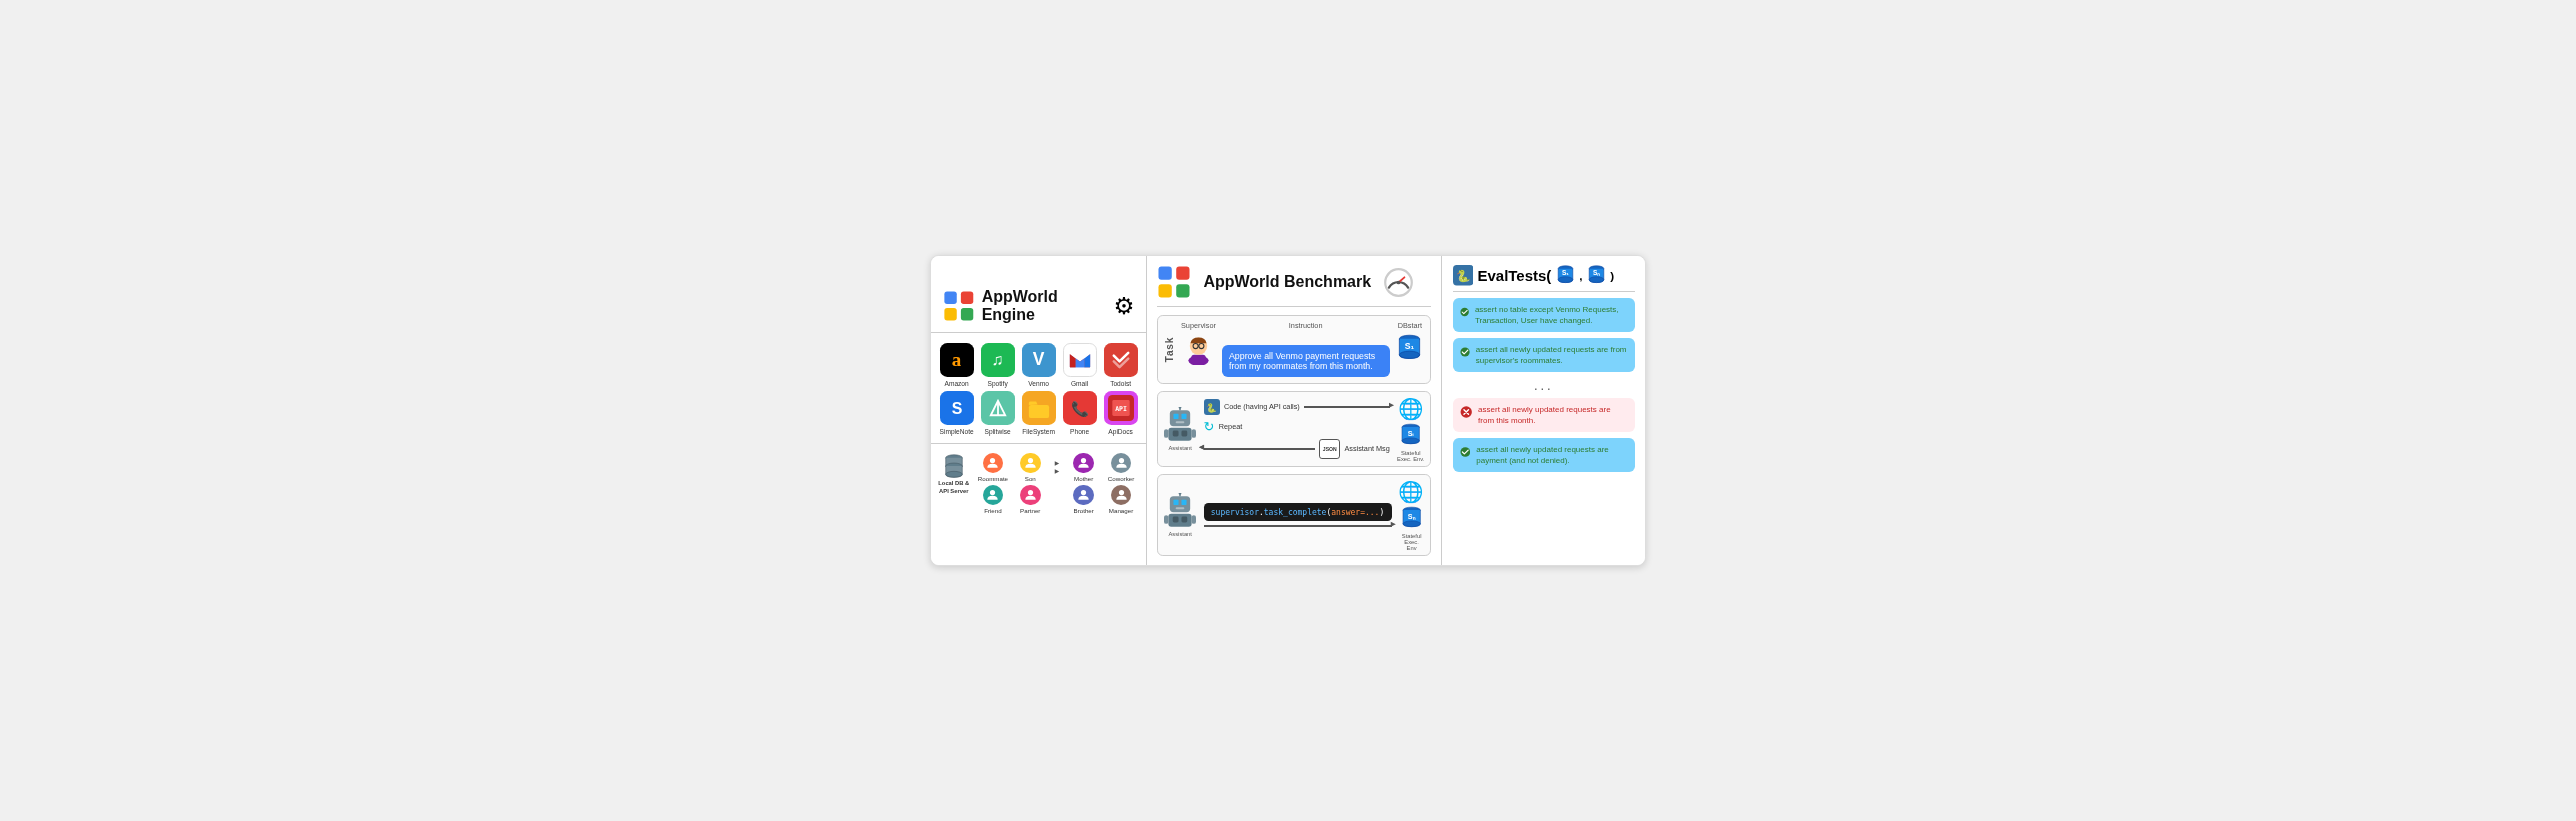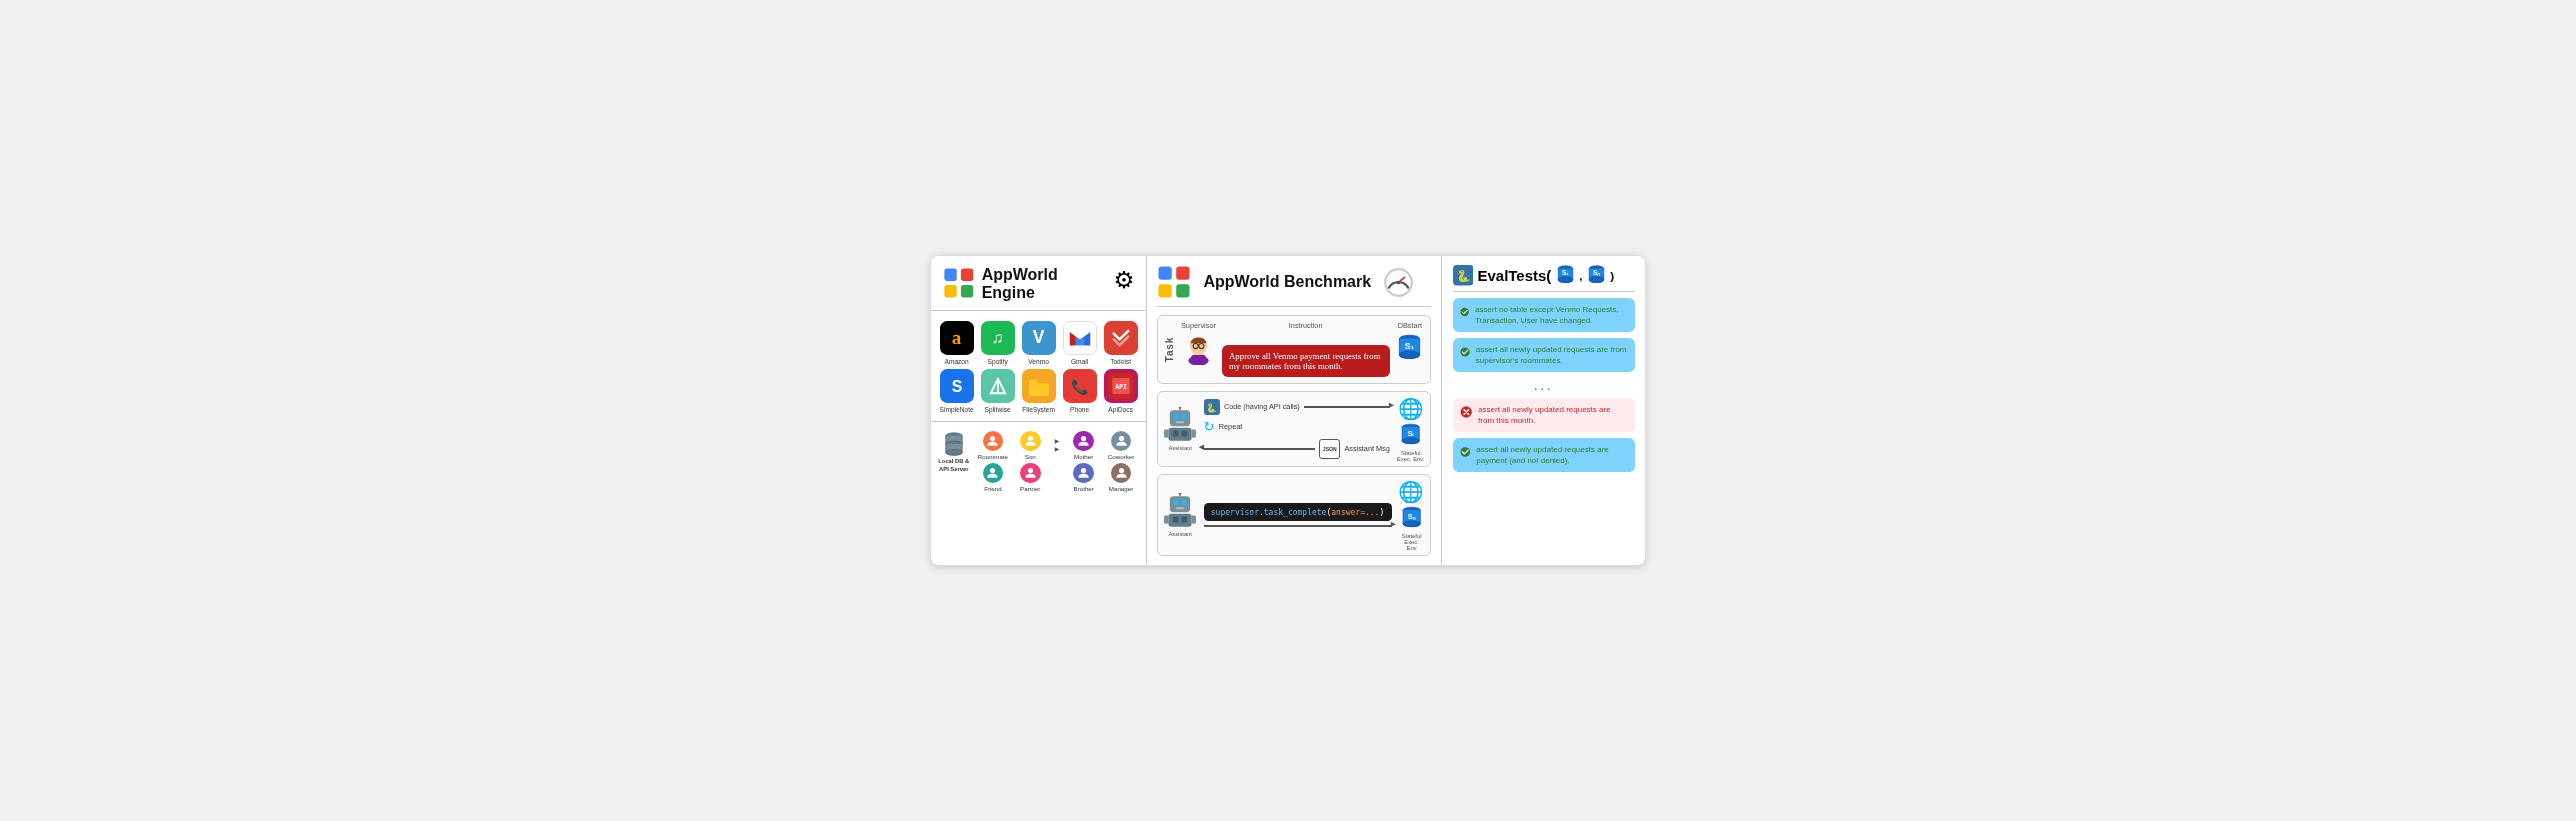--- a/index.html
+++ b/index.html
@@ -25,24 +25,25 @@
     
     .left-panel {
       width: 219px;
       background: #fff;
       border-right: 1.5px solid #ccc;
       display: flex;
       flex-direction: column;
     }
     .panel-header {
       display: flex;
-      align-items: flex-start;
+      align-items: center;
       gap: 7.3px;
       padding: 10.2px 11.7px 7.3px;
       border-bottom: 1.5px solid #ccc;
+      margin-top: 22px;
     }
     .panel-header-icon {
       width: 34px;
       height: 34px;
     }
     .panel-header h2 {
       font-size: 16px;
       font-weight: bold;
       color: #111;
     }
@@ -77,21 +78,21 @@
     }
     .app-icon.amazon { background: #000; font-size: 19px; }
     .app-icon.spotify { background: #1DB954; }
     .app-icon.venmo { background: #3D95CE; font-size: 19px; font-weight: 900; }
     .app-icon.gmail { background: #fff; border: 0.7px solid #ddd; }
     .app-icon.todoist { background: #db4035; }
     .app-icon.simplenote { background: #1A73E8; }
     .app-icon.splitwise { background: #5BC5A7; }
     .app-icon.filesystem { background: #F5A623; }
     .app-icon.phone { background: #e53935; }
-    .app-icon.apidocs { background: #be185d; }
+    .app-icon.apidocs { background: #d946ef; }
     .app-label {
       font-size: 6.6px;
       color: #333;
       text-align: center;
       line-height: 1.1;
     }
 
     
     .db-section {
       padding: 8.8px 7.3px;
@@ -193,27 +194,26 @@
       display: flex;
       flex-direction: column;
       gap: 15px;
     }
     .instruction-label {
       font-size: 7.3px;
       color: #555;
       text-align: center;
     }
     .instruction-bubble {
-      background: #b91c1c;
+      background: #3b82f6;
       color: white;
       border-radius: 5.8px;
       padding: 5.8px 7.3px;
       font-size: 8.8px;
       font-weight: 500;
-      font-family: Liberation Serif, serif;
     }
     .dbstart-area {
       display: flex;
       flex-direction: column;
       align-items: center;
       gap: 2.9px;
     }
     .dbstart-label {
       font-size: 7.3px;
       color: #555;

